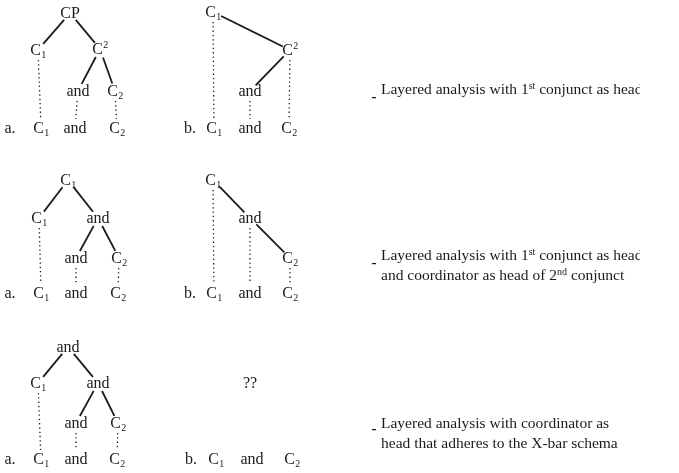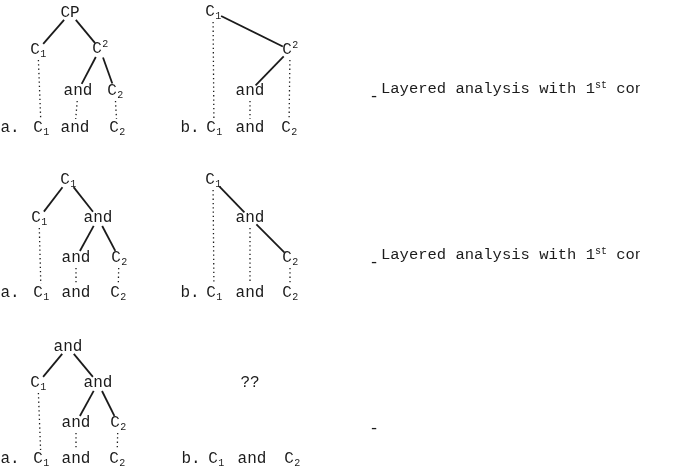--- a/index.html
+++ b/index.html
@@ -1,21 +1,21 @@
 <!DOCTYPE html>
 <html><head>
 <meta charset="utf-8">
 <style>
   html, body { margin: 0; padding: 0; background: #ffffff; }
   .canvas {
     position: relative;
     width: 640px;
     height: 473px;
     background: #ffffff;
-    font-family: Liberation Mono, monospace;
+    font-family: Liberation Serif, serif;
     color: #1b1b1b;
     overflow: hidden;
   }
   #edges {
     position: absolute;
     left: 0; top: 0;
     width: 679px; height: 473px;
     pointer-events: none;
   }
   #nodes, #annotations { position: absolute; left: 0; top: 0; width: 100%; height: 100%; }
@@ -148,18 +148,21 @@
       <div class="node" style="left: 292px; top: 459px;"><span>C</span><sub>2</sub></div>
     </div>
   <div id="annotations">
       <div class="dash" style="left: 374px; top: 97px;">-</div>
       <div class="ann" style="left: 381px; top: 79px;">
         <div>Layered analysis with 1<sup>st</sup> conjunct as head</div>
       </div>
       <div class="dash" style="left: 374px; top: 263px;">-</div>
       <div class="ann" style="left: 381px; top: 245px;">
         <div>Layered analysis with 1<sup>st</sup> conjunct as head</div>
+        <div>and coordinator as head of 2<sup>nd</sup> conjunct</div>
       </div>
       <div class="dash" style="left: 374px; top: 429px;">-</div>
       <div class="ann" style="left: 381px; top: 413px;">
+        <div>Layered analysis with coordinator as</div>
+        <div>head that adheres to the X-bar schema</div>
       </div>
     </div>
 </div>
 
 </body></html>

